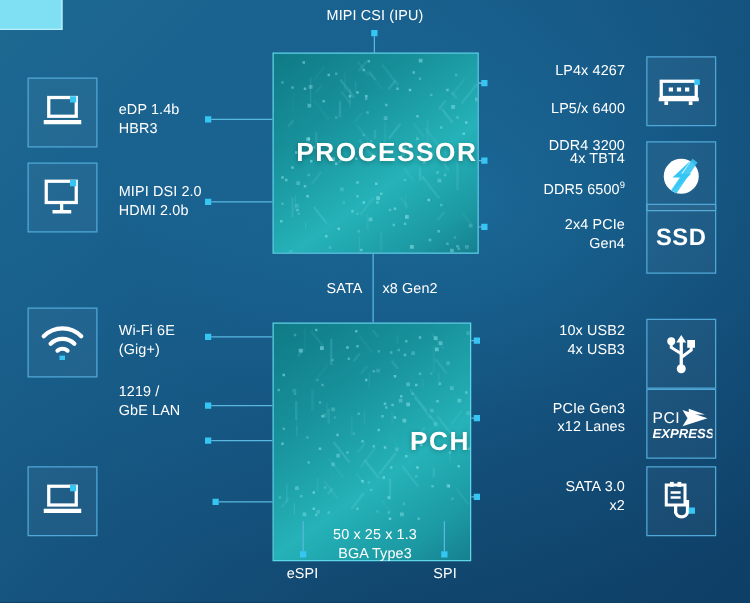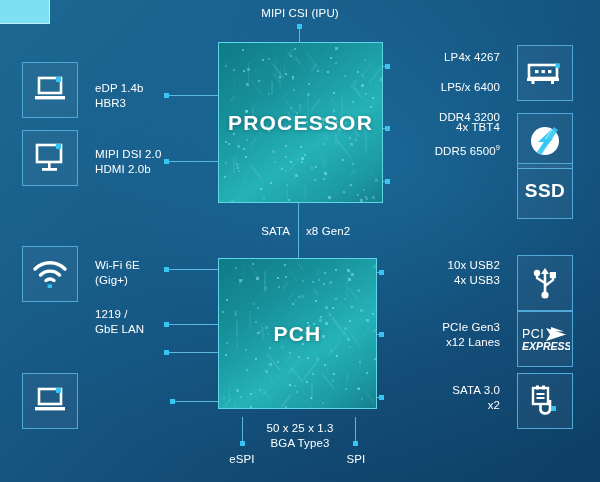--- a/index.html
+++ b/index.html
@@ -46,21 +46,21 @@
   .chip .dash {
     position: absolute;
     background: rgba(150, 235, 245, 0.28);
   }
   .chip-label {
     position: absolute;
     left: 0;
     right: 0;
     top: 50%;
     transform: translateY(-50%);
-    text-align: center;
+    text-align: right;
     font-weight: bold;
     font-size: 21px;
     letter-spacing: 1.2px;
     color: #ffffff;
     text-shadow: 0 1px 4px rgba(0,0,0,0.28);
     z-index: 4;
   }
 
   
   .tile {
@@ -282,21 +282,21 @@
       <div class="dash" style="width: 9.06228px; height: 1.5px; transform: rotate(-52deg); left: 63.2222px; top: 50.4155px; opacity: 0.22;"></div>
       <div class="dash" style="width: 9.28738px; height: 1.5px; transform: rotate(-52deg); left: 130.17px; top: 39.8487px; opacity: 0.5;"></div>
       <div class="dash" style="width: 20.031px; height: 1.5px; transform: rotate(52deg); left: 65.0899px; top: 75.6244px; opacity: 0.47;"></div>
       <div class="dash" style="width: 14.6265px; height: 1.5px; transform: rotate(52deg); left: 63.9822px; top: 62.4094px; opacity: 0.26;"></div>
       <div class="dash" style="width: 1.5px; height: 14.4071px; left: 60.2801px; top: 28.1705px; opacity: 0.27;"></div>
       <div class="dash" style="width: 10.07px; height: 1.5px; transform: rotate(-52deg); left: 66.2047px; top: 8.5558px; opacity: 0.36;"></div>
       <div class="dash" style="width: 1.5px; height: 20.6902px; left: 122.127px; top: 53.0625px; opacity: 0.28;"></div>
       <div class="dash" style="width: 1.5px; height: 10.7934px; left: 104.511px; top: 112.98px; opacity: 0.34;"></div>
     </div>
 
-  <div class="chip" id="chip-pch" style="left:218px; top:258px; width:159px; height:151px;">
+  <div class="chip" id="chip-pch" style="left:218px; top:258px; width:159px; height:191px;">
     <div class="chip-label">PCH</div>
   <div class="speck" style="width: 2px; height: 2px; left: 81.5273px; top: 148.528px; opacity: 0.3;"></div>
       <div class="speck" style="width: 3px; height: 3px; left: 137.74px; top: 29.8616px; opacity: 0.39;"></div>
       <div class="speck" style="width: 2px; height: 2px; left: 38.4344px; top: 48.454px; opacity: 0.54;"></div>
       <div class="speck" style="width: 2px; height: 2px; left: 138.721px; top: 128.75px; opacity: 0.7;"></div>
       <div class="speck" style="width: 2px; height: 2px; left: 142.045px; top: 138.528px; opacity: 0.34;"></div>
       <div class="speck" style="width: 3px; height: 3px; left: 103.184px; top: 75.898px; opacity: 0.75;"></div>
       <div class="speck" style="width: 2px; height: 2px; left: 3.24857px; top: 52.3052px; opacity: 0.61;"></div>
       <div class="speck" style="width: 3px; height: 3px; left: 38.6836px; top: 71.5273px; opacity: 0.33;"></div>
       <div class="speck" style="width: 2px; height: 2px; left: 94.2668px; top: 63.6753px; opacity: 0.73;"></div>
@@ -529,20 +529,22 @@
     <span>DDR5 6500</span><sup>9</sup>
   </div>
   <div class="node" style="left:385px; top:64px;"></div>
   <div class="conn-h" style="left:383px; top:66px; width:4px;"></div>
   <div class="conn-h" style="left:383px; top:66px; width:4px;"></div>
 
   <div class="label right-al" style="left:420px; top:120px; width:80px;">4x TBT4</div>
   <div class="node" style="left:385px; top:126px;"></div>
   <div class="conn-h" style="left:383px; top:128px; width:4px;"></div>
 
+  <div class="label right-al" style="left:420px; top:173px; width:80px;">2x4 PCIe
+Gen4</div>
   <div class="node" style="left:385px; top:179px;"></div>
   <div class="conn-h" style="left:383px; top:181px; width:4px;"></div>
 
   <div class="label right-al" style="left:420px; top:258px; width:80px;">10x USB2
 4x USB3</div>
   <div class="node" style="left:379px; top:270px;"></div>
   <div class="conn-h" style="left:377px; top:272px; width:4px;"></div>
 
   <div class="label right-al" style="left:412px; top:320px; width:88px;">PCIe Gen3
 x12 Lanes</div>

